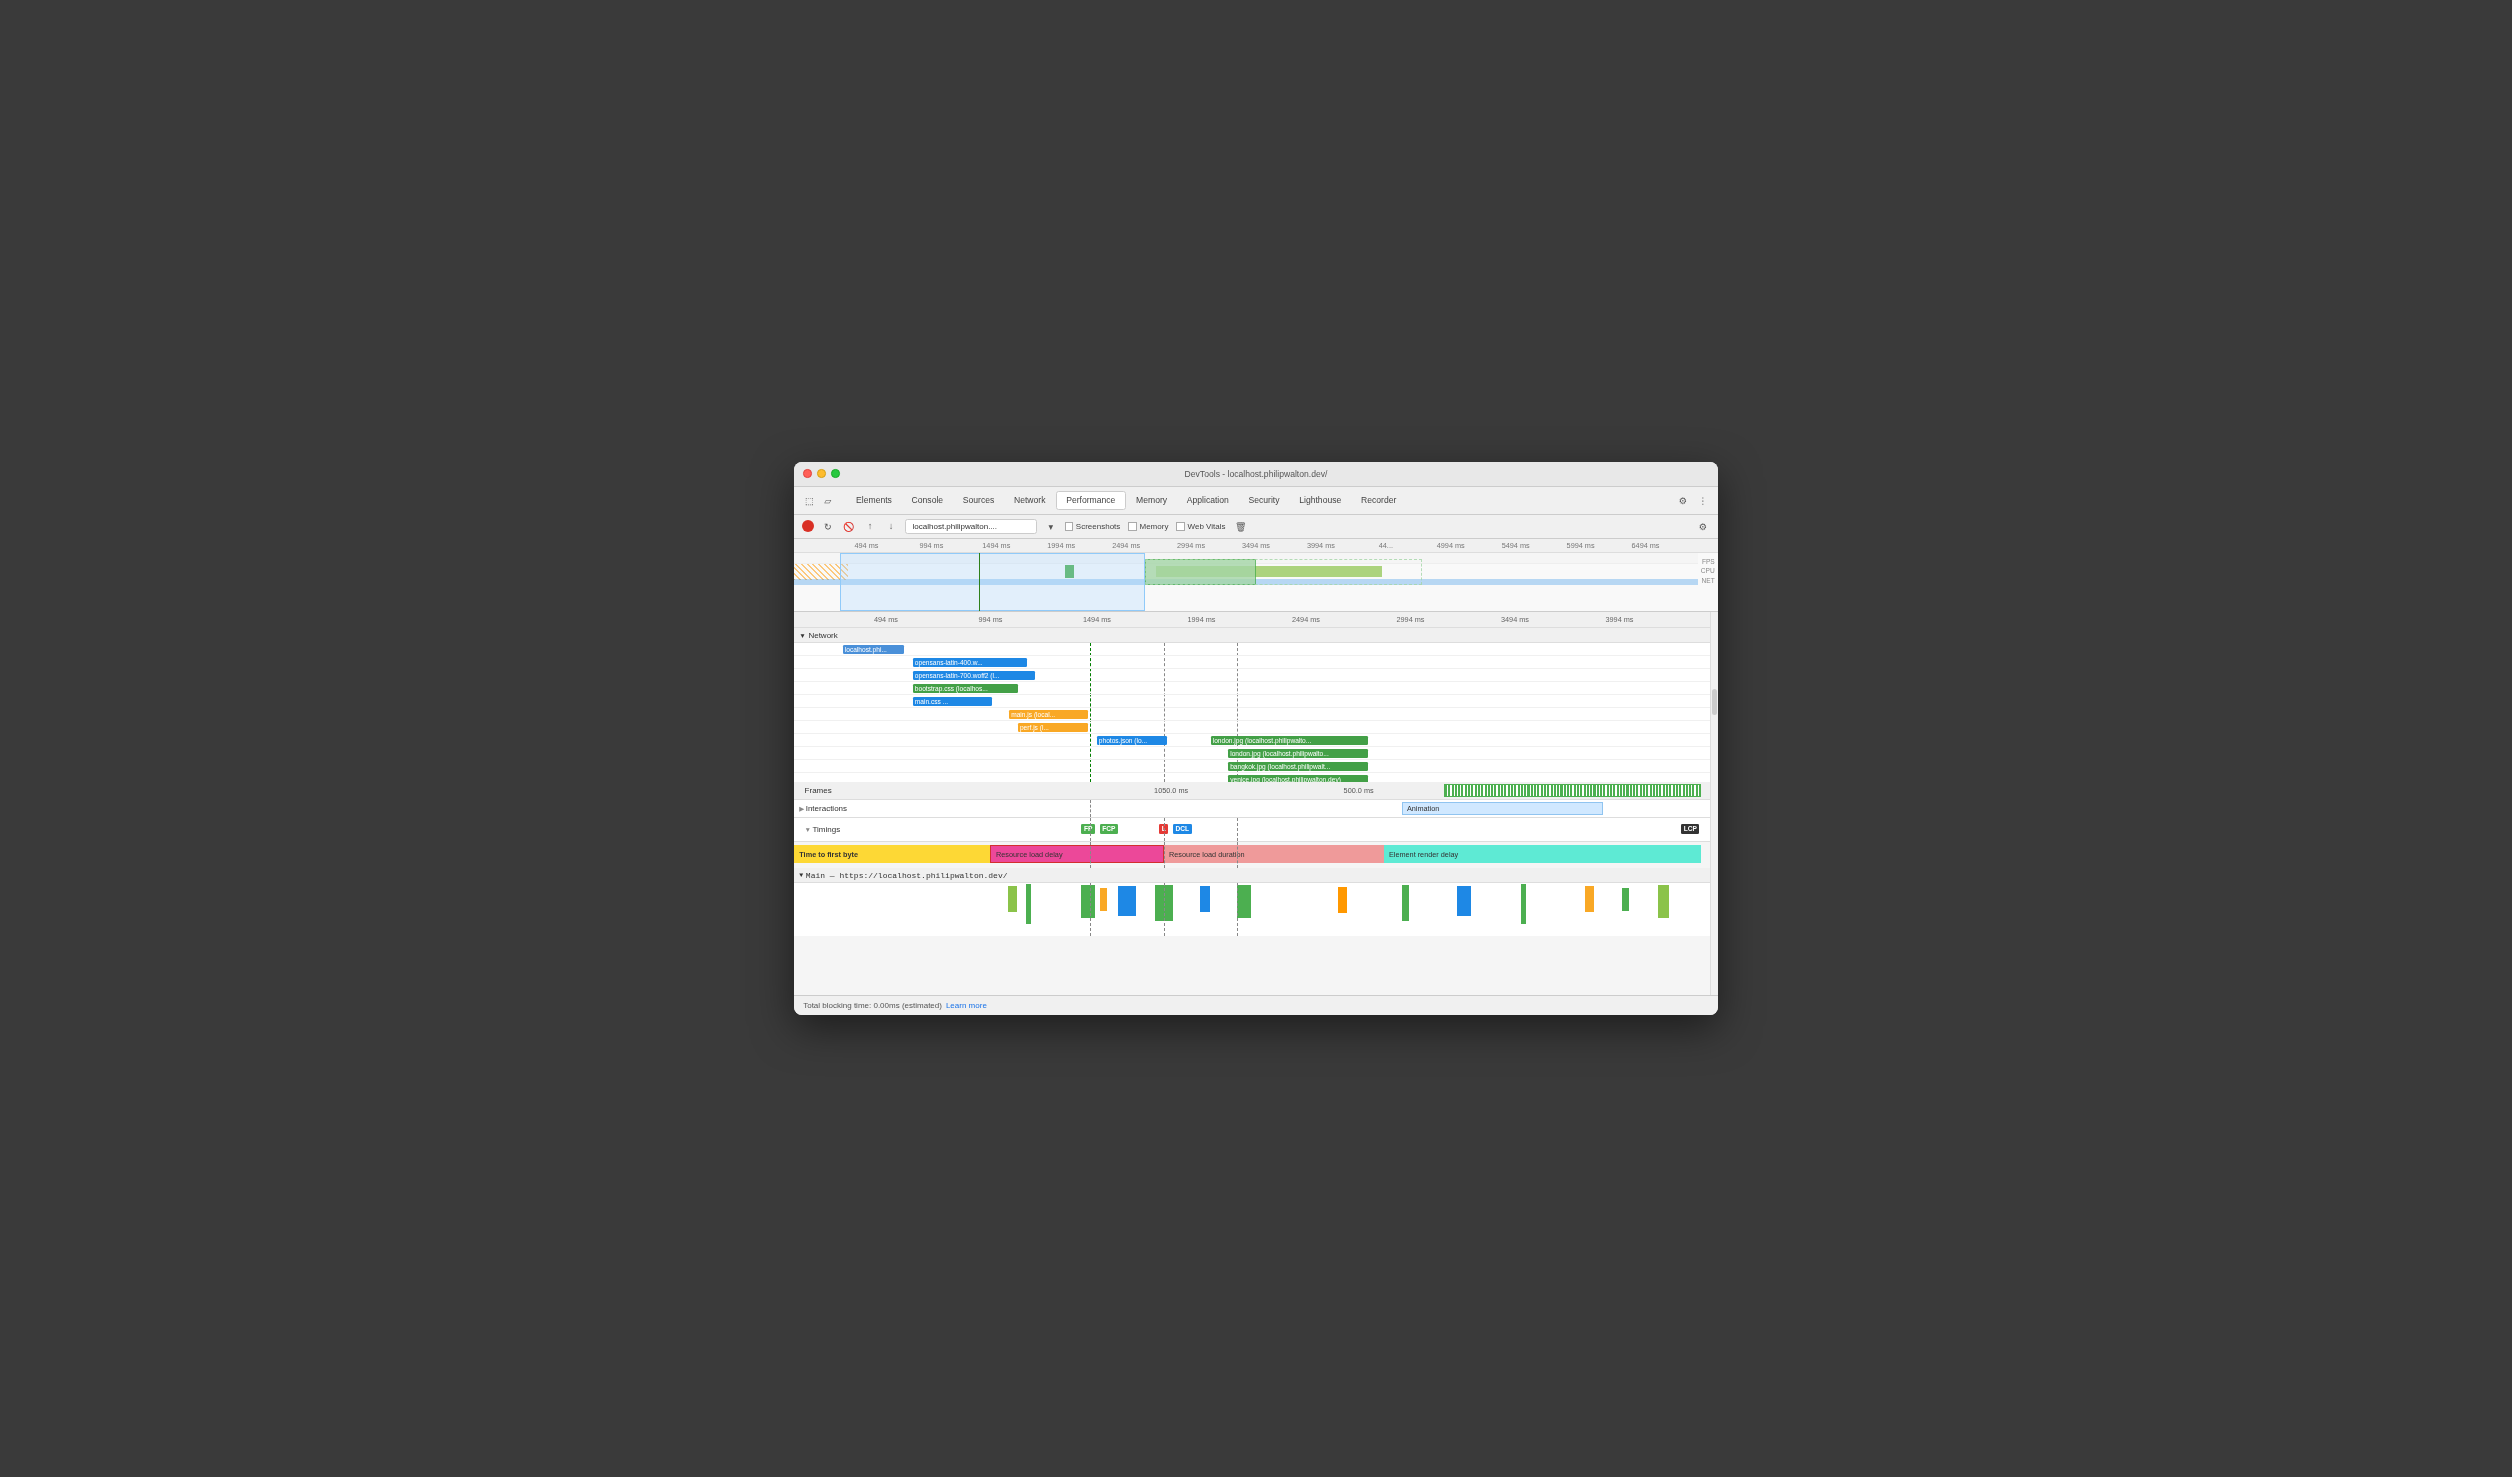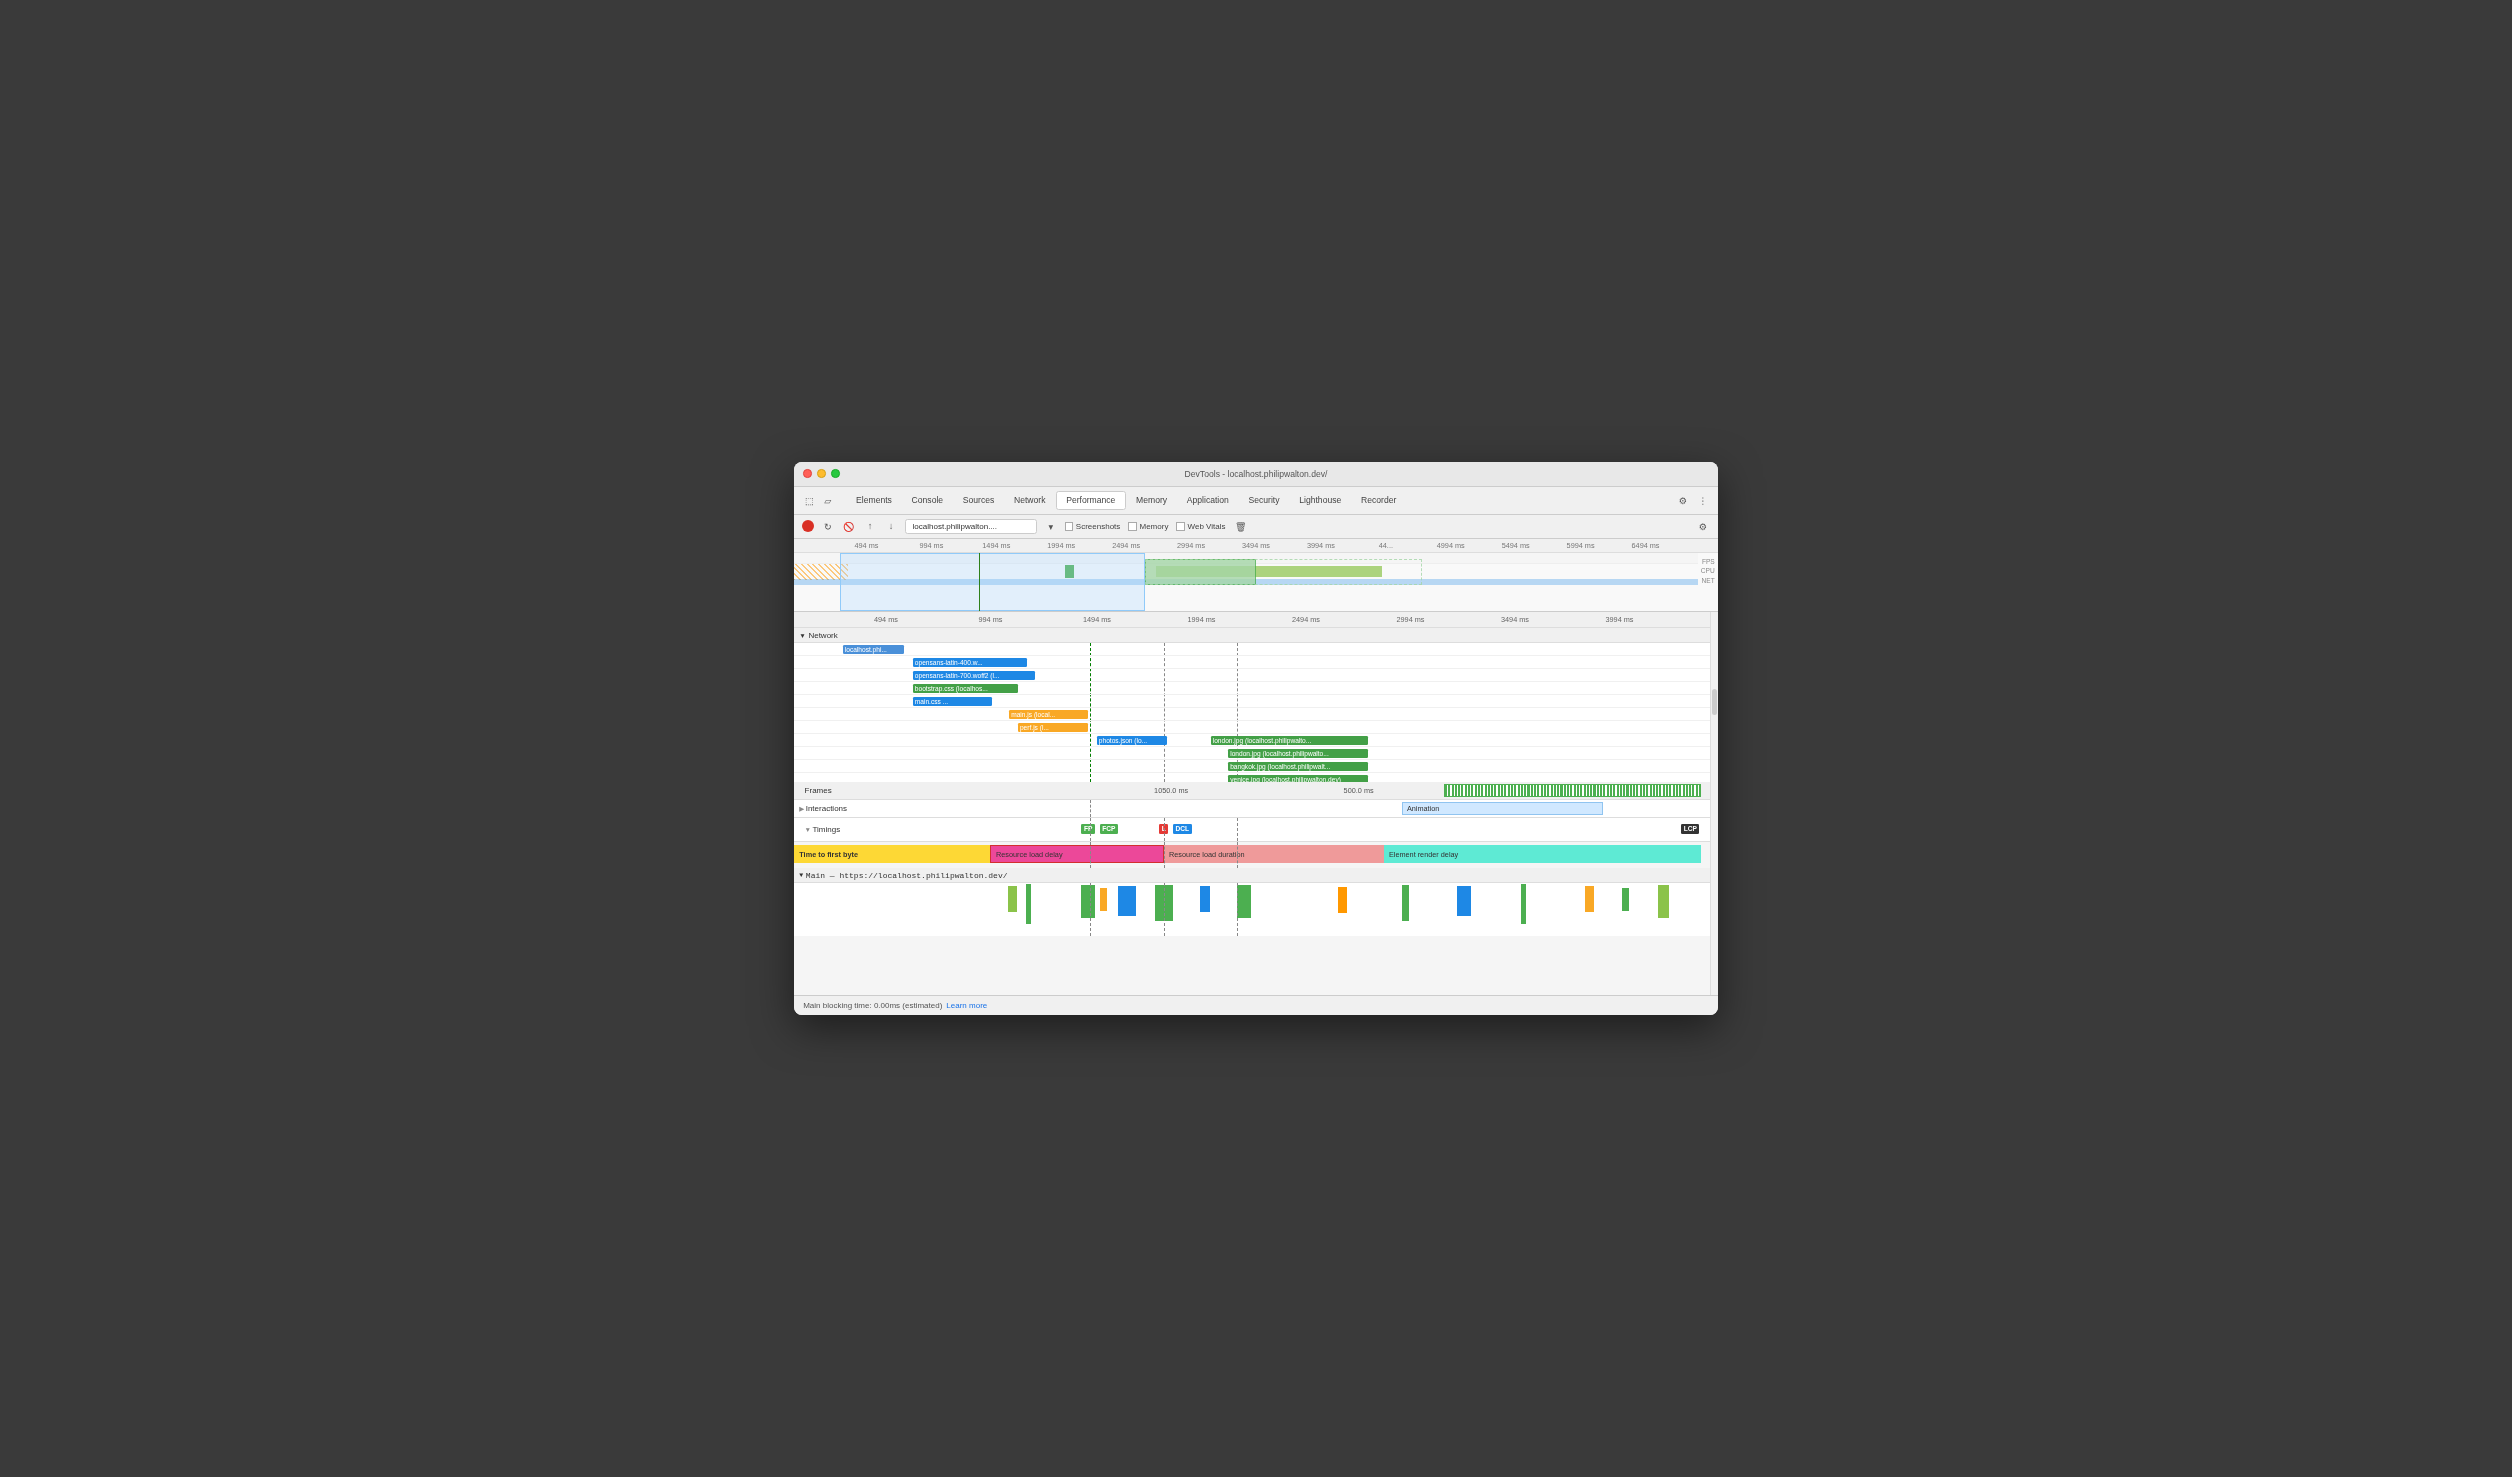--- a/index.html
+++ b/index.html
@@ -701,18 +701,18 @@
       </div>
 
     </div>
 
     <div class="scrollbar" style="position:relative;">
       <div style="position:absolute; top:20%; left:0.7px; right:0.7px; height:26px; background:#ccc; border-radius:2.6px;"></div>
     </div>
   </div>
 
   <div class="status-bar">
-    <span>Main blocking time: 0.00ms (estimated)</span>
+    <span>Total blocking time: 0.00ms (estimated)</span>
     <a class="learn-more">Learn more</a>
   </div>
 
 </div>
 
 
 </body></html>

